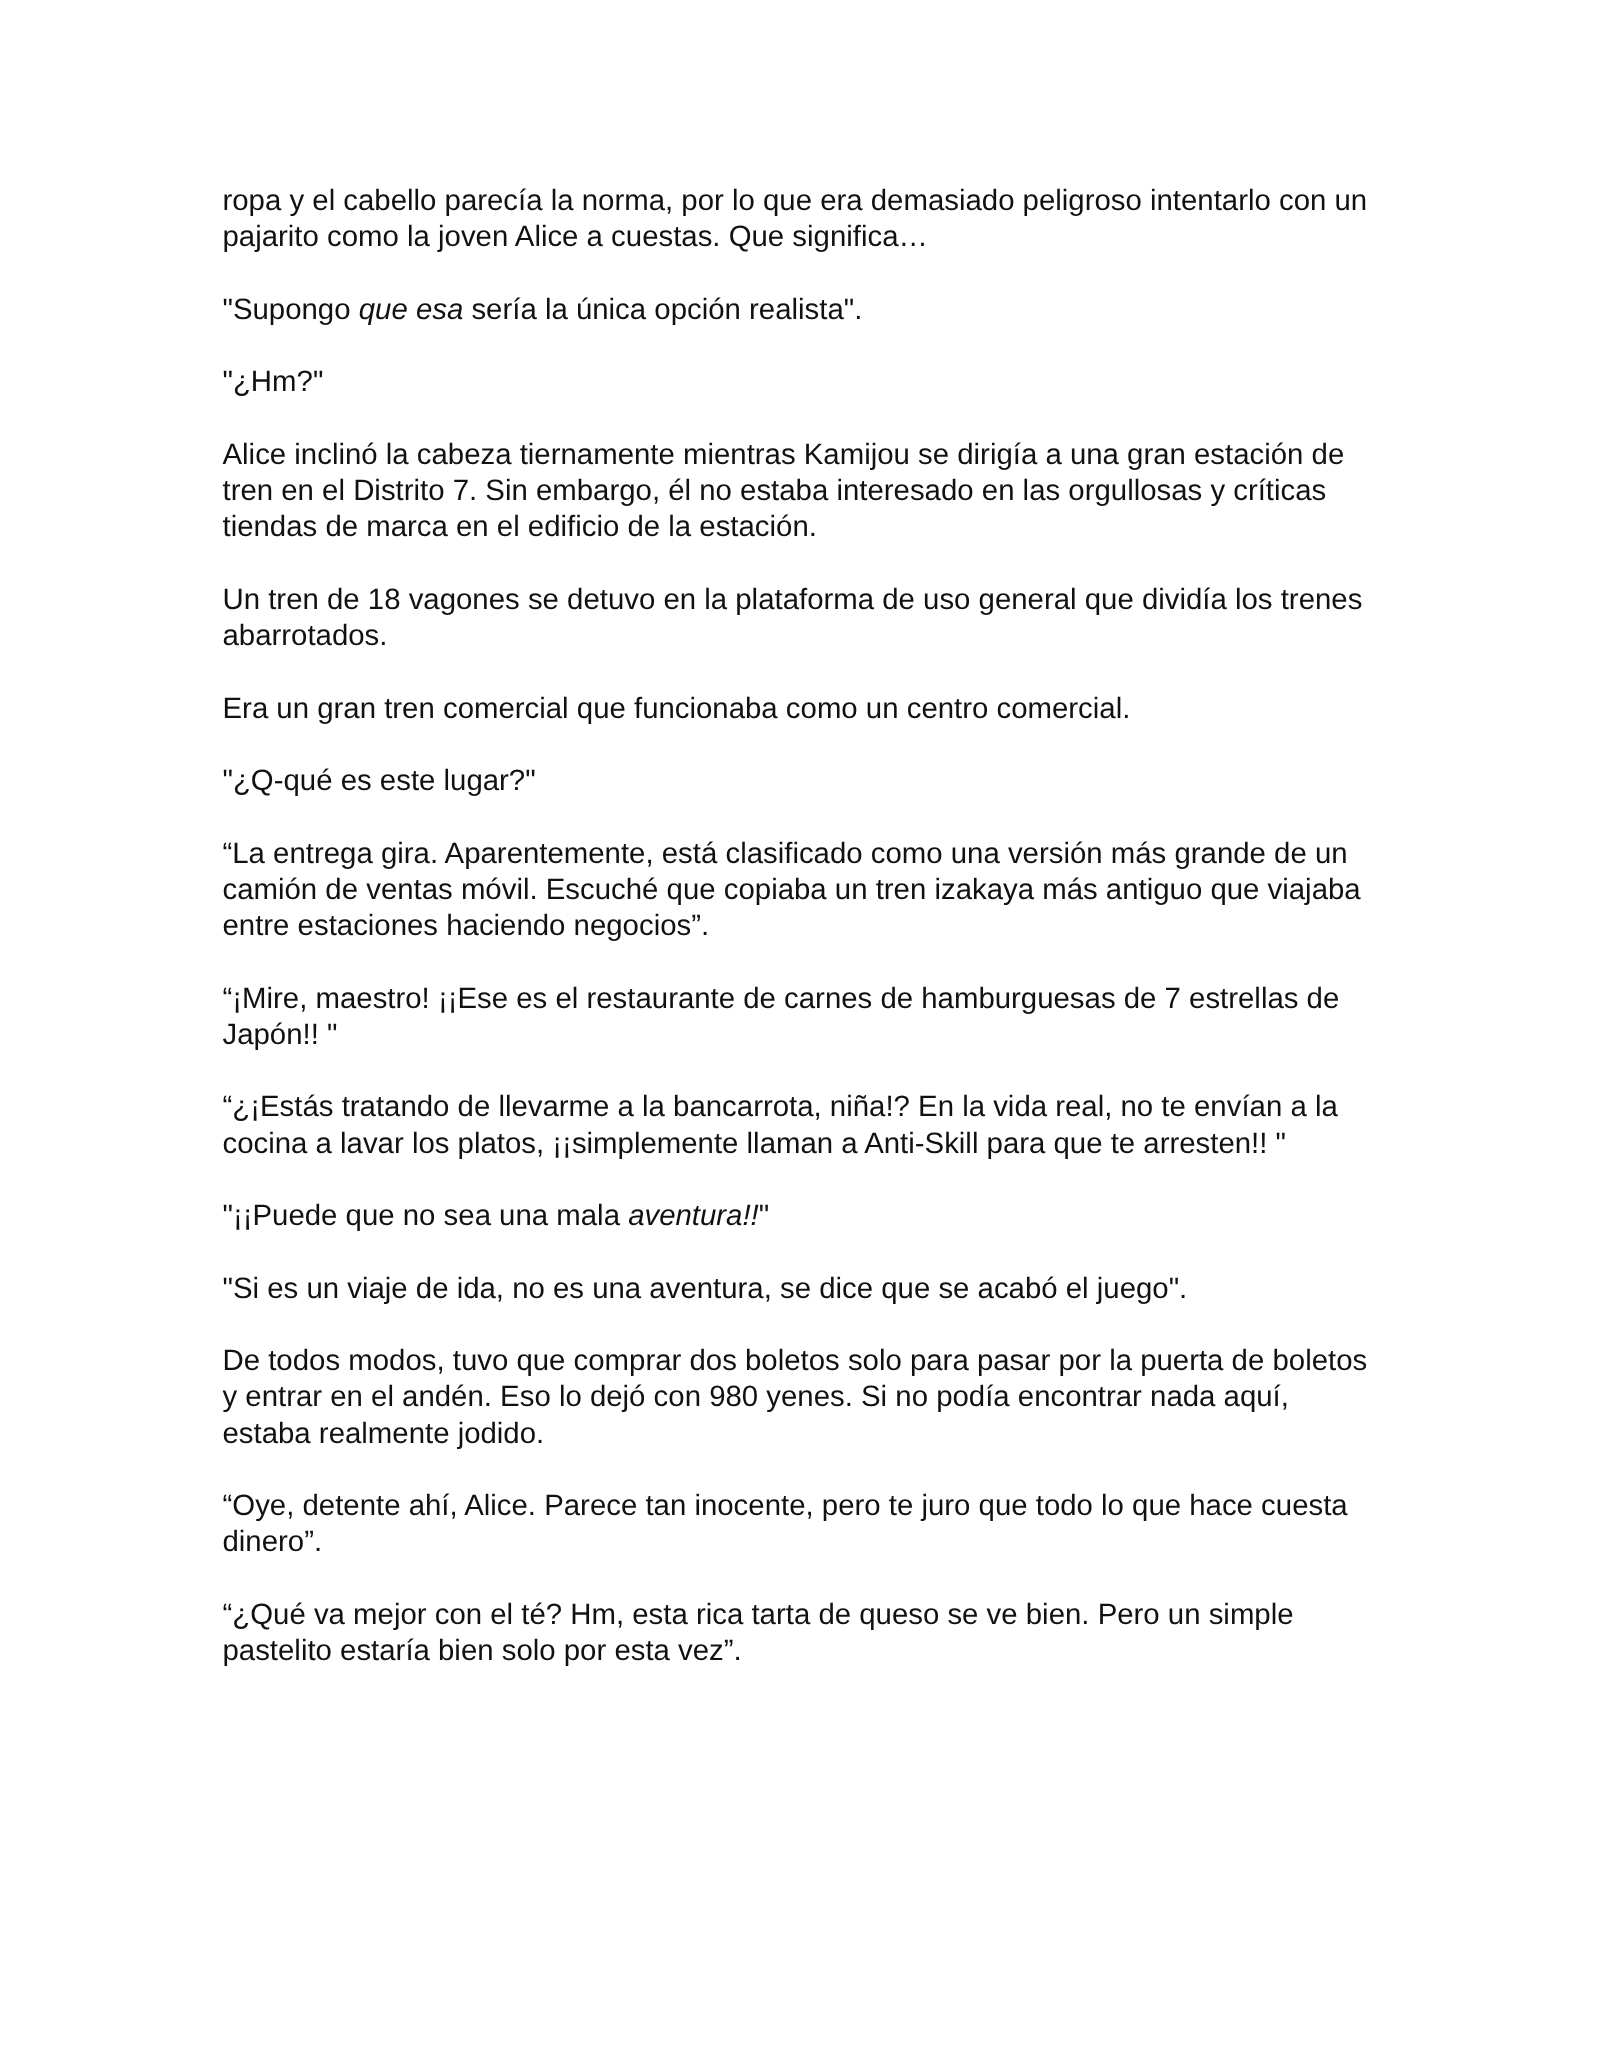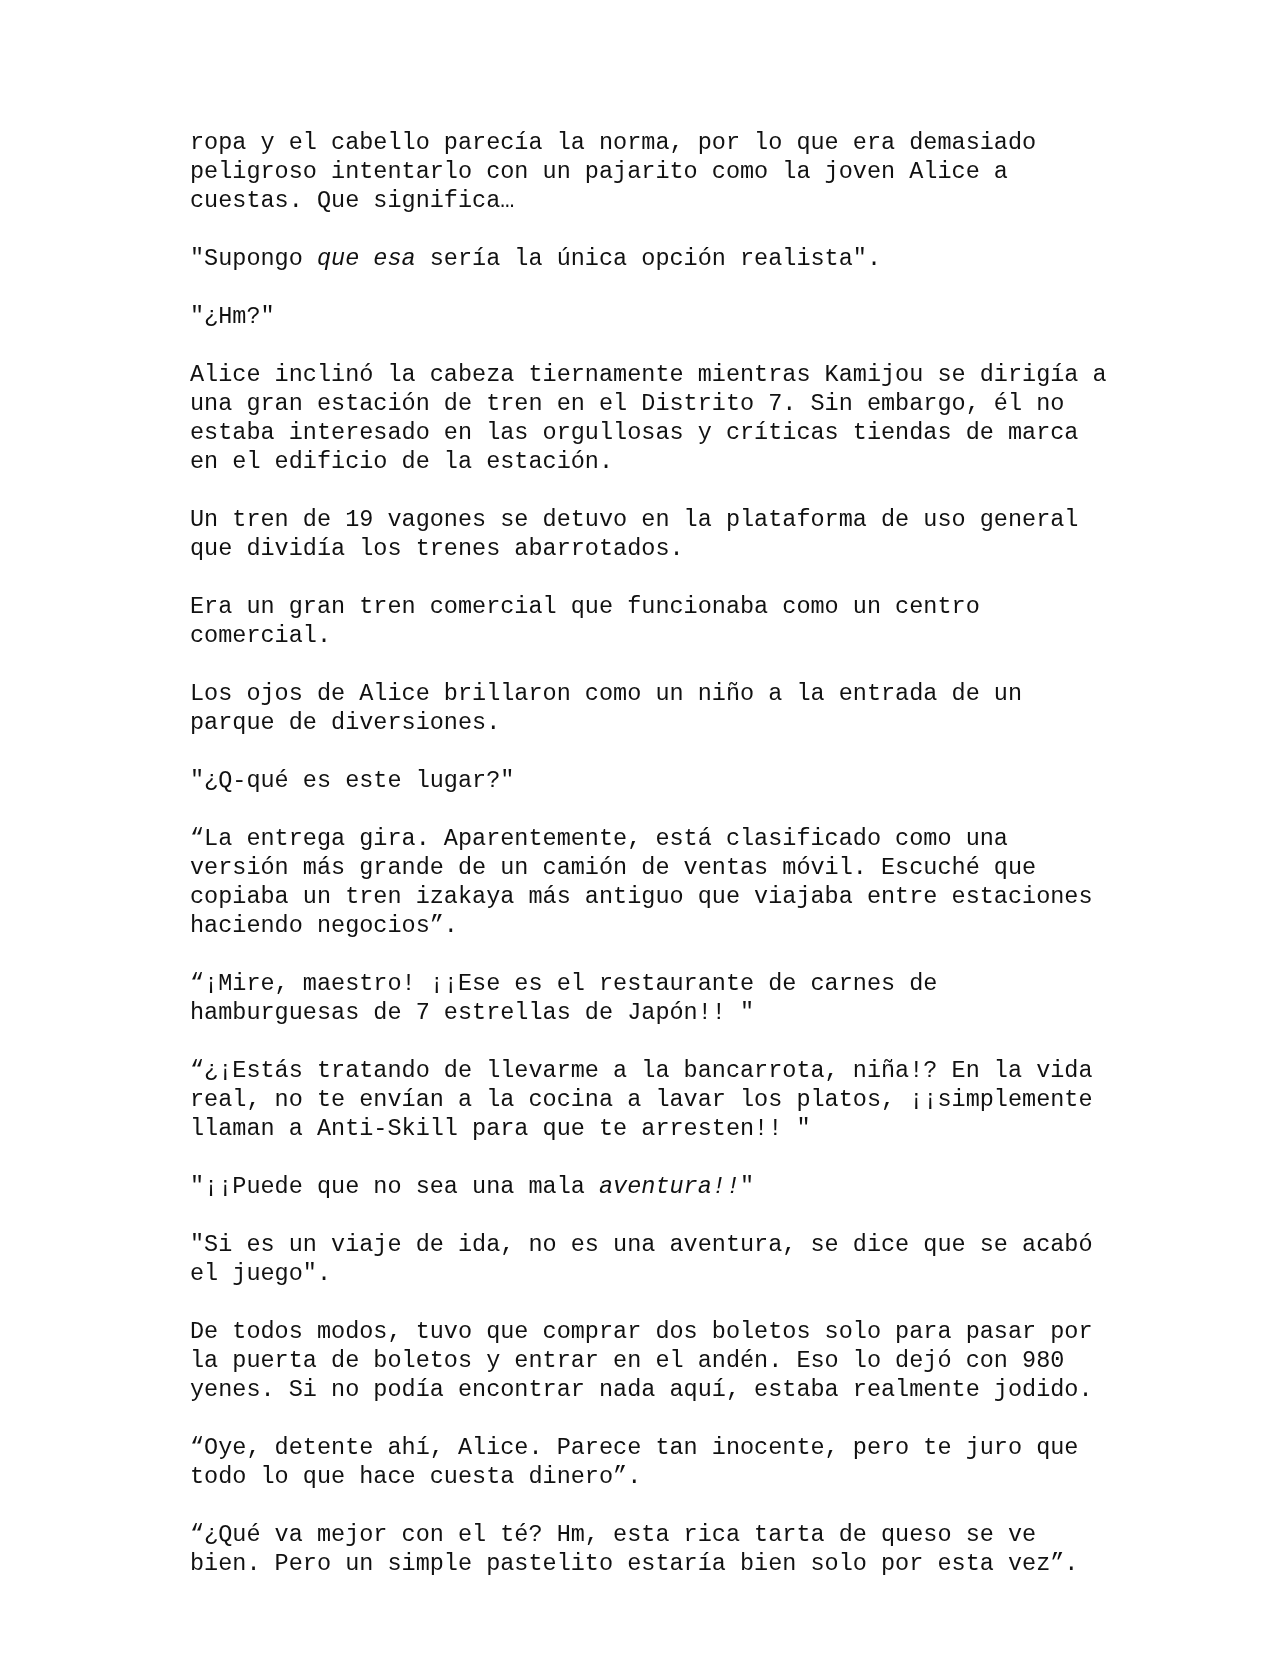--- a/index.html
+++ b/index.html
@@ -1,41 +1,39 @@
 <!DOCTYPE html>
 <html><head>
   <meta charset="utf-8">
   <style>
     html, body { margin: 0; padding: 0; background: #ffffff; }
     body { width: 1280px; height: 1656px; position: relative; overflow: hidden; }
     .page {
       position: absolute;
       left: 178px;
-      top: 128px;
+      top: 146px;
       width: 920px;
-      font-family: Liberation Mono, monospace;
+      font-family: Liberation Sans, sans-serif;
       font-size: 23.5px;
       line-height: 29px;
       color: #111111;
-      margin-left: 12px;
     }
     .para { margin: 0 0 29px 0; white-space: normal; }
     .para em { font-style: italic; }
   </style>
 </head>
 <body>
 
 <div class="page">
   <p class="para">ropa y el cabello parecía la norma, por lo que era demasiado peligroso intentarlo con un pajarito como la joven Alice a cuestas. Que significa…</p>
   <p class="para"><span>"Supongo </span><em>que esa</em><span> sería la única opción realista".</span></p>
   <p class="para">"¿Hm?"</p>
   <p class="para">Alice inclinó la cabeza tiernamente mientras Kamijou se dirigía a una gran estación de tren en el Distrito 7. Sin embargo, él no estaba interesado en las orgullosas y críticas tiendas de marca en el edificio de la estación.</p>
-  <p class="para">Un tren de 19 vagones se detuvo en la plataforma de uso general que dividía los trenes abarrotados.</p>
+  <p class="para">Un tren de 18 vagones se detuvo en la plataforma de uso general que dividía los trenes abarrotados.</p>
   <p class="para">Era un gran tren comercial que funcionaba como un centro comercial.</p>
-  <p class="para">Los ojos de Alice brillaron como un niño a la entrada de un parque de diversiones.</p>
   <p class="para">"¿Q-qué es este lugar?"</p>
   <p class="para">“La entrega gira. Aparentemente, está clasificado como una versión más grande de un camión de ventas móvil. Escuché que copiaba un tren izakaya más antiguo que viajaba entre estaciones haciendo negocios”.</p>
   <p class="para">“¡Mire, maestro! ¡¡Ese es el restaurante de carnes de hamburguesas de 7 estrellas de Japón!! "</p>
   <p class="para">“¿¡Estás tratando de llevarme a la bancarrota, niña!? En la vida real, no te envían a la cocina a lavar los platos, ¡¡simplemente llaman a Anti-Skill para que te arresten!! "</p>
   <p class="para"><span>"¡¡Puede que no sea una mala </span><em>aventura!!</em><span>"</span></p>
   <p class="para">"Si es un viaje de ida, no es una aventura, se dice que se acabó el juego".</p>
   <p class="para">De todos modos, tuvo que comprar dos boletos solo para pasar por la puerta de boletos y entrar en el andén. Eso lo dejó con 980 yenes. Si no podía encontrar nada aquí, estaba realmente jodido.</p>
   <p class="para">“Oye, detente ahí, Alice. Parece tan inocente, pero te juro que todo lo que hace cuesta dinero”.</p>
   <p class="para">“¿Qué va mejor con el té? Hm, esta rica tarta de queso se ve bien. Pero un simple pastelito estaría bien solo por esta vez”.</p>
 </div>

